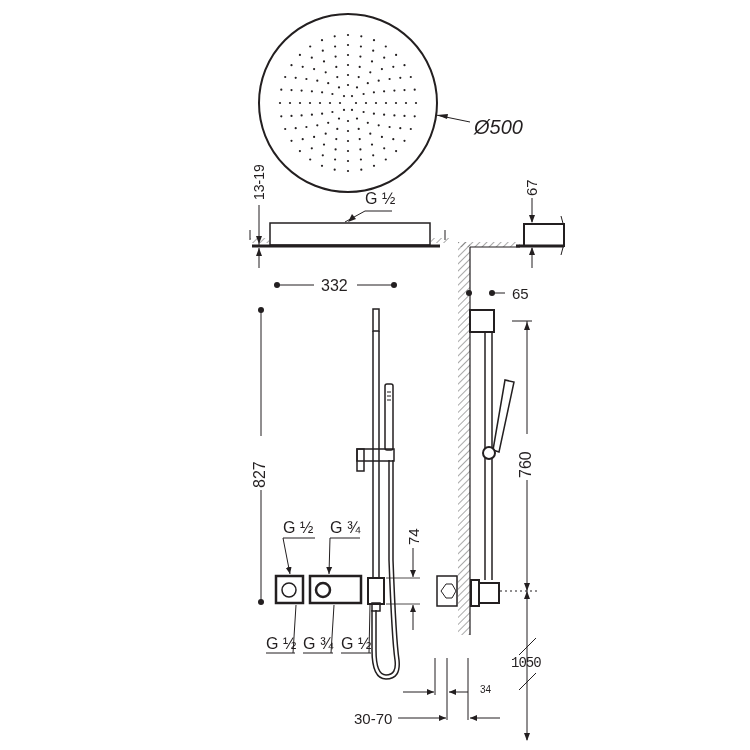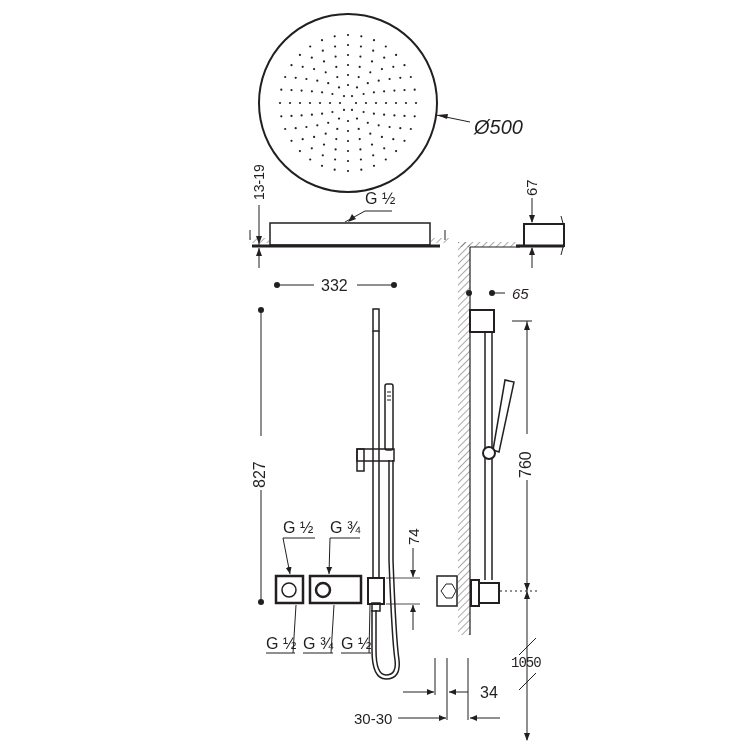--- a/index.html
+++ b/index.html
@@ -287,25 +287,25 @@
     <line x1="341" y1="653" x2="371" y2="653" stroke="#231f20" stroke-width="1"></line>
   </g>
 </svg>
 
 <span class="lbl" style="left:474px;top:117px;font-style:italic;font-size:20px;">Ø500</span>
 <span class="lbl" style="left:365px;top:191px;font-size:16px;">G ½</span>
 <span class="lbl vert" style="left:252px;top:200px;font-size:14px;">13-19</span>
 <span class="lbl" style="left:321px;top:278px;font-size:16px;">332</span>
 
 <span class="lbl vert" style="left:524px;top:196px;font-size:15px;">67</span>
-<span class="lbl" style="left:512px;top:286px;font-size:15px;font-style:italic;">65</span>
+<span class="lbl" style="left:512px;top:286px;font-size:15px;">65</span>
 <span class="lbl vert" style="left:518px;top:478px;font-size:16px;">760</span>
 <span class="lbl" style="left:511px;top:656px;font-size:14px;letter-spacing:-1px;font-family:Liberation Mono, monospace;">1050</span>
-<span class="lbl" style="left:480px;top:685px;font-size:16px;">34</span>
-<span class="lbl" style="left:354px;top:711px;font-size:15px;">30-30</span>
+<span class="lbl" style="left:480px;top:685px;font-size:10px;">34</span>
+<span class="lbl" style="left:354px;top:711px;font-size:15px;">30-70</span>
 
 <span class="lbl vert" style="left:252px;top:488px;font-size:16px;">827</span>
 <span class="lbl vert" style="left:406px;top:545px;font-size:15px;">74</span>
 <span class="lbl" style="left:283px;top:520px;font-size:16px;">G ½</span>
 <span class="lbl" style="left:330px;top:520px;font-size:16px;">G ¾</span>
 <span class="lbl" style="left:266px;top:636px;font-size:16px;">G ½</span>
 <span class="lbl" style="left:303px;top:636px;font-size:16px;">G ¾</span>
 <span class="lbl" style="left:341px;top:636px;font-size:16px;">G ½</span>
 
 </body></html>

